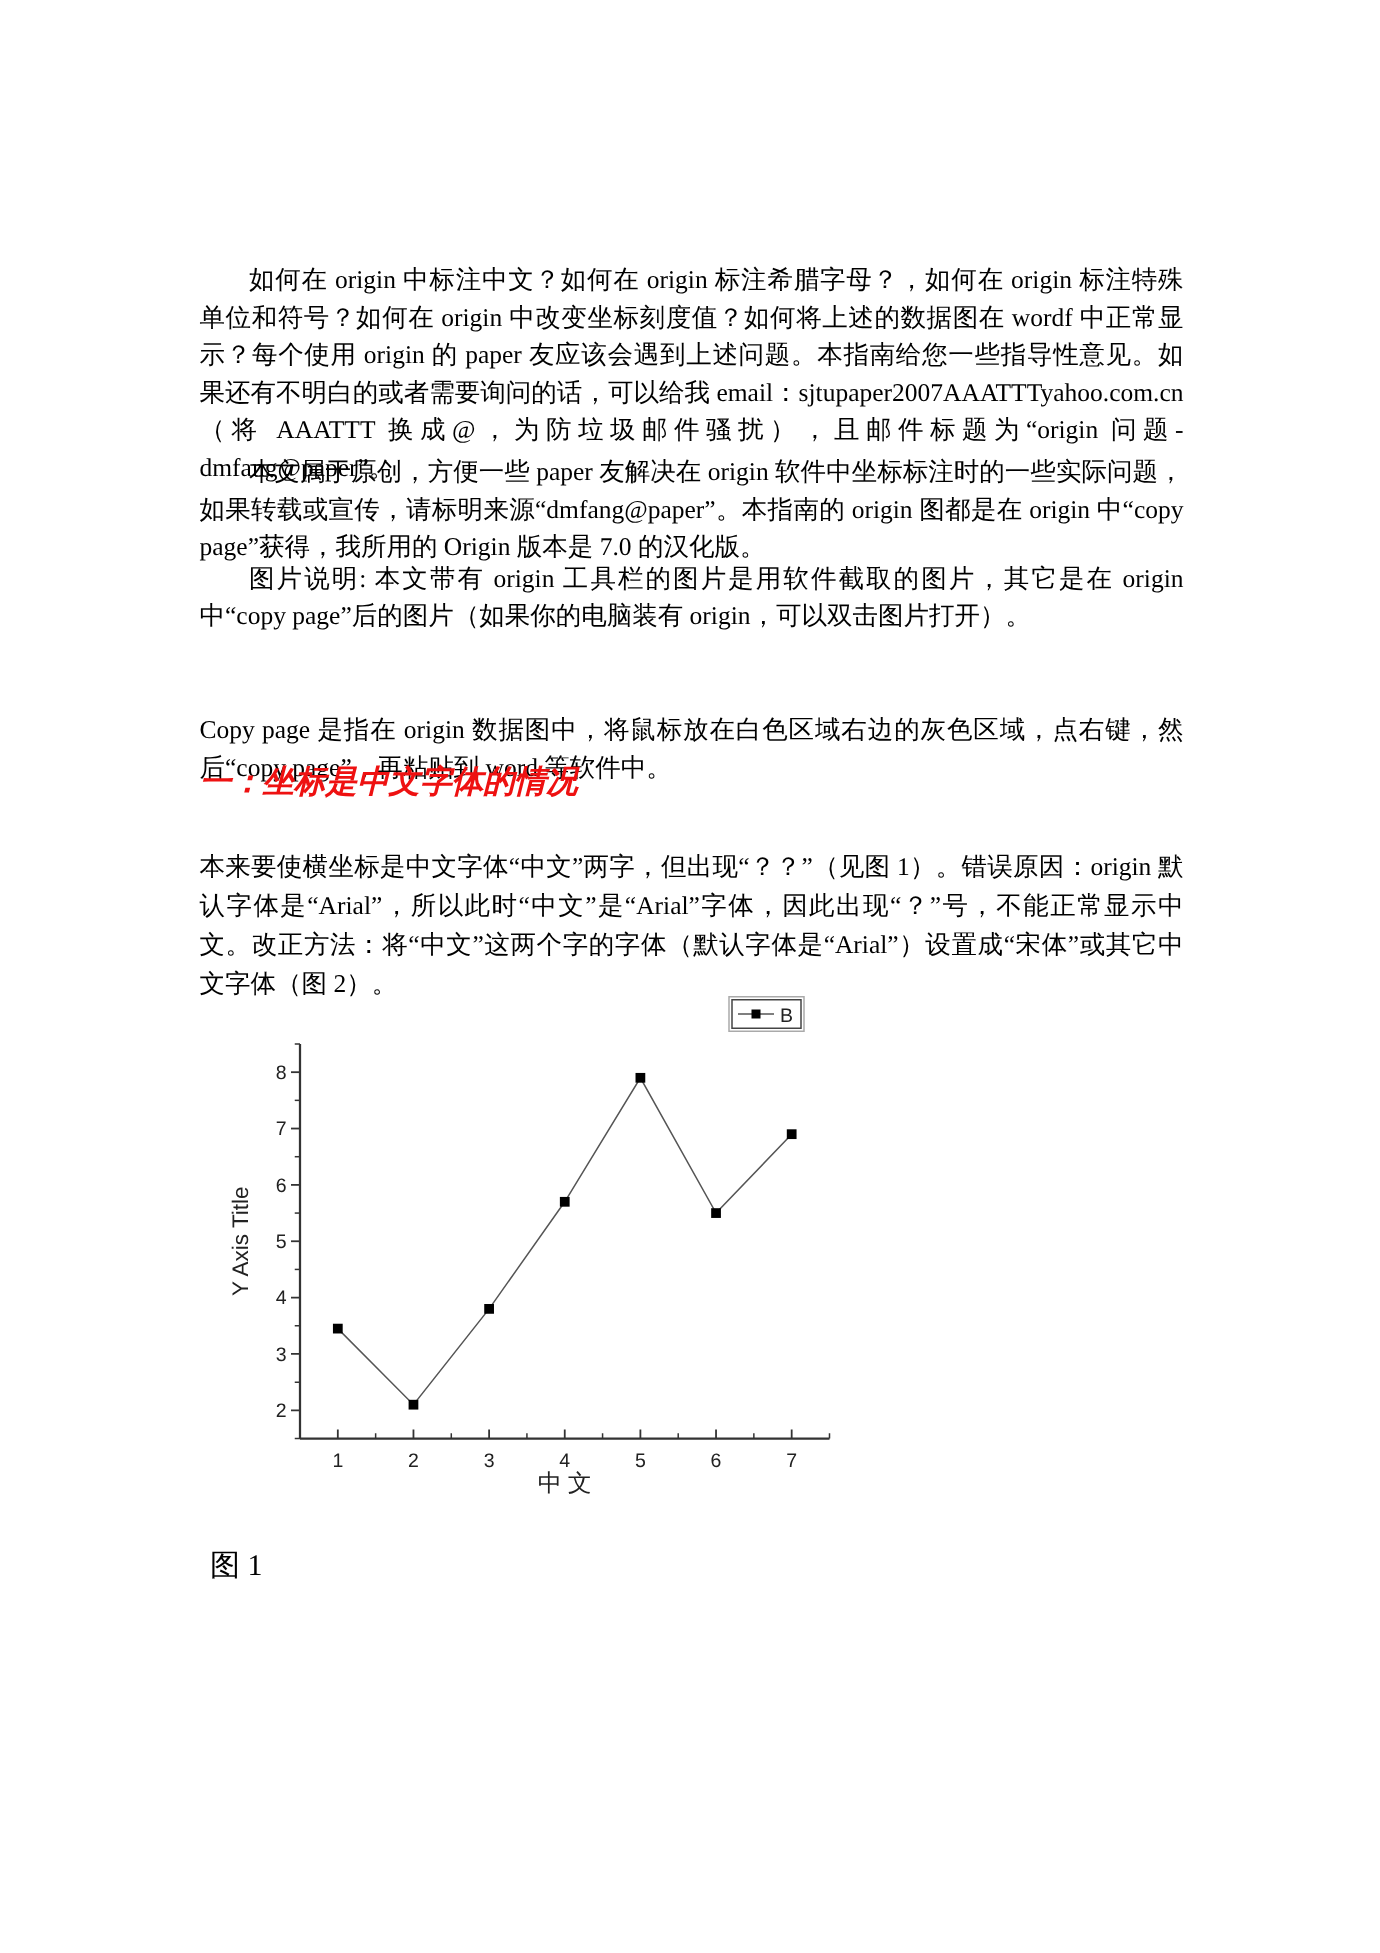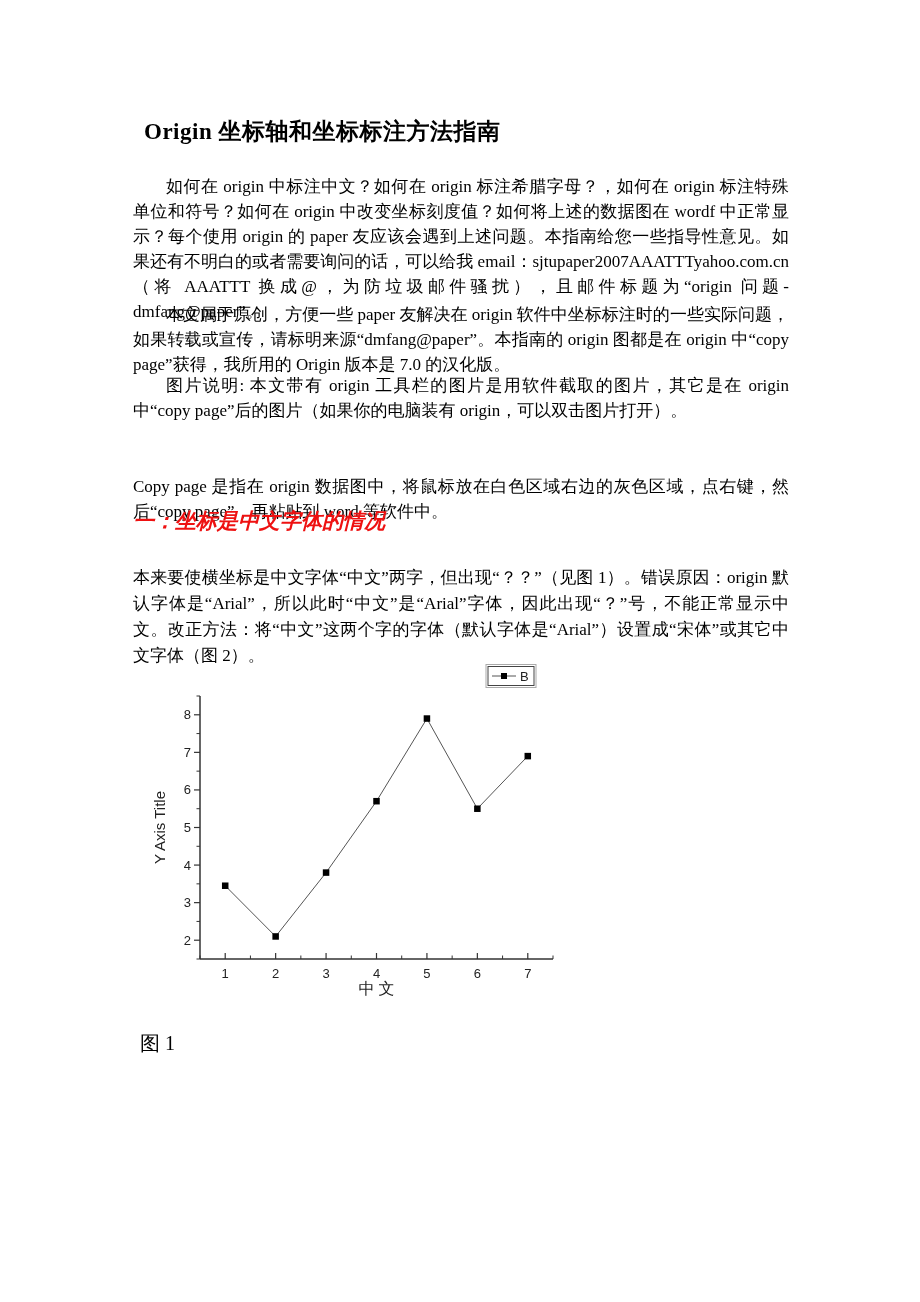--- a/index.html
+++ b/index.html
@@ -37,21 +37,20 @@
     font-family:"Liberation Sans","DejaVu Sans",sans-serif;
     fill:#222;
   }
   #chart-svg text.cjk { font-family:"Liberation Serif","DejaVu Serif",serif; }
 </style>
 </head>
 <body>
 
 <div class="page">
 
-  <div class="doc-title">Origin 坐标轴和坐标标注方法指南</div>
 
   <p class="para indent" id="p1">如何在 origin 中标注中文？如何在 origin 标注希腊字母？，如何在 origin 标注特殊单位和符号？如何在 origin 中改变坐标刻度值？如何将上述的数据图在 wordf 中正常显示？每个使用 origin 的 paper 友应该会遇到上述问题。本指南给您一些指导性意见。如果还有不明白的或者需要询问的话，可以给我 email：sjtupaper2007AAATTTyahoo.com.cn（将 AAATTT 换成@，为防垃圾邮件骚扰），且邮件标题为“origin 问题-dmfang@paper”。</p>
   <p class="para indent" id="p2">本文属于原创，方便一些 paper 友解决在 origin 软件中坐标标注时的一些实际问题，如果转载或宣传，请标明来源“dmfang@paper”。本指南的 origin 图都是在 origin 中“copy page”获得，我所用的 Origin 版本是 7.0 的汉化版。</p>
   <p class="para indent" id="p3">图片说明: 本文带有 origin 工具栏的图片是用软件截取的图片，其它是在 origin 中“copy page”后的图片（如果你的电脑装有 origin，可以双击图片打开）。</p>
   <p class="para" id="p5">Copy page 是指在 origin 数据图中，将鼠标放在白色区域右边的灰色区域，点右键，然后“copy page”，再粘贴到 word 等软件中。</p>
 
   <div class="section-heading" style="color: rgb(238, 17, 17); font-style: italic;">一：坐标是中文字体的情况</div>
 
   <p class="para" id="p6">本来要使横坐标是中文字体“中文”两字，但出现“？？”（见图 1）。错误原因：origin 默认字体是“Arial”，所以此时“中文”是“Arial”字体，因此出现“？”号，不能正常显示中文。改正方法：将“中文”这两个字的字体（默认字体是“Arial”）设置成“宋体”或其它中文字体（图 2）。</p>
 

